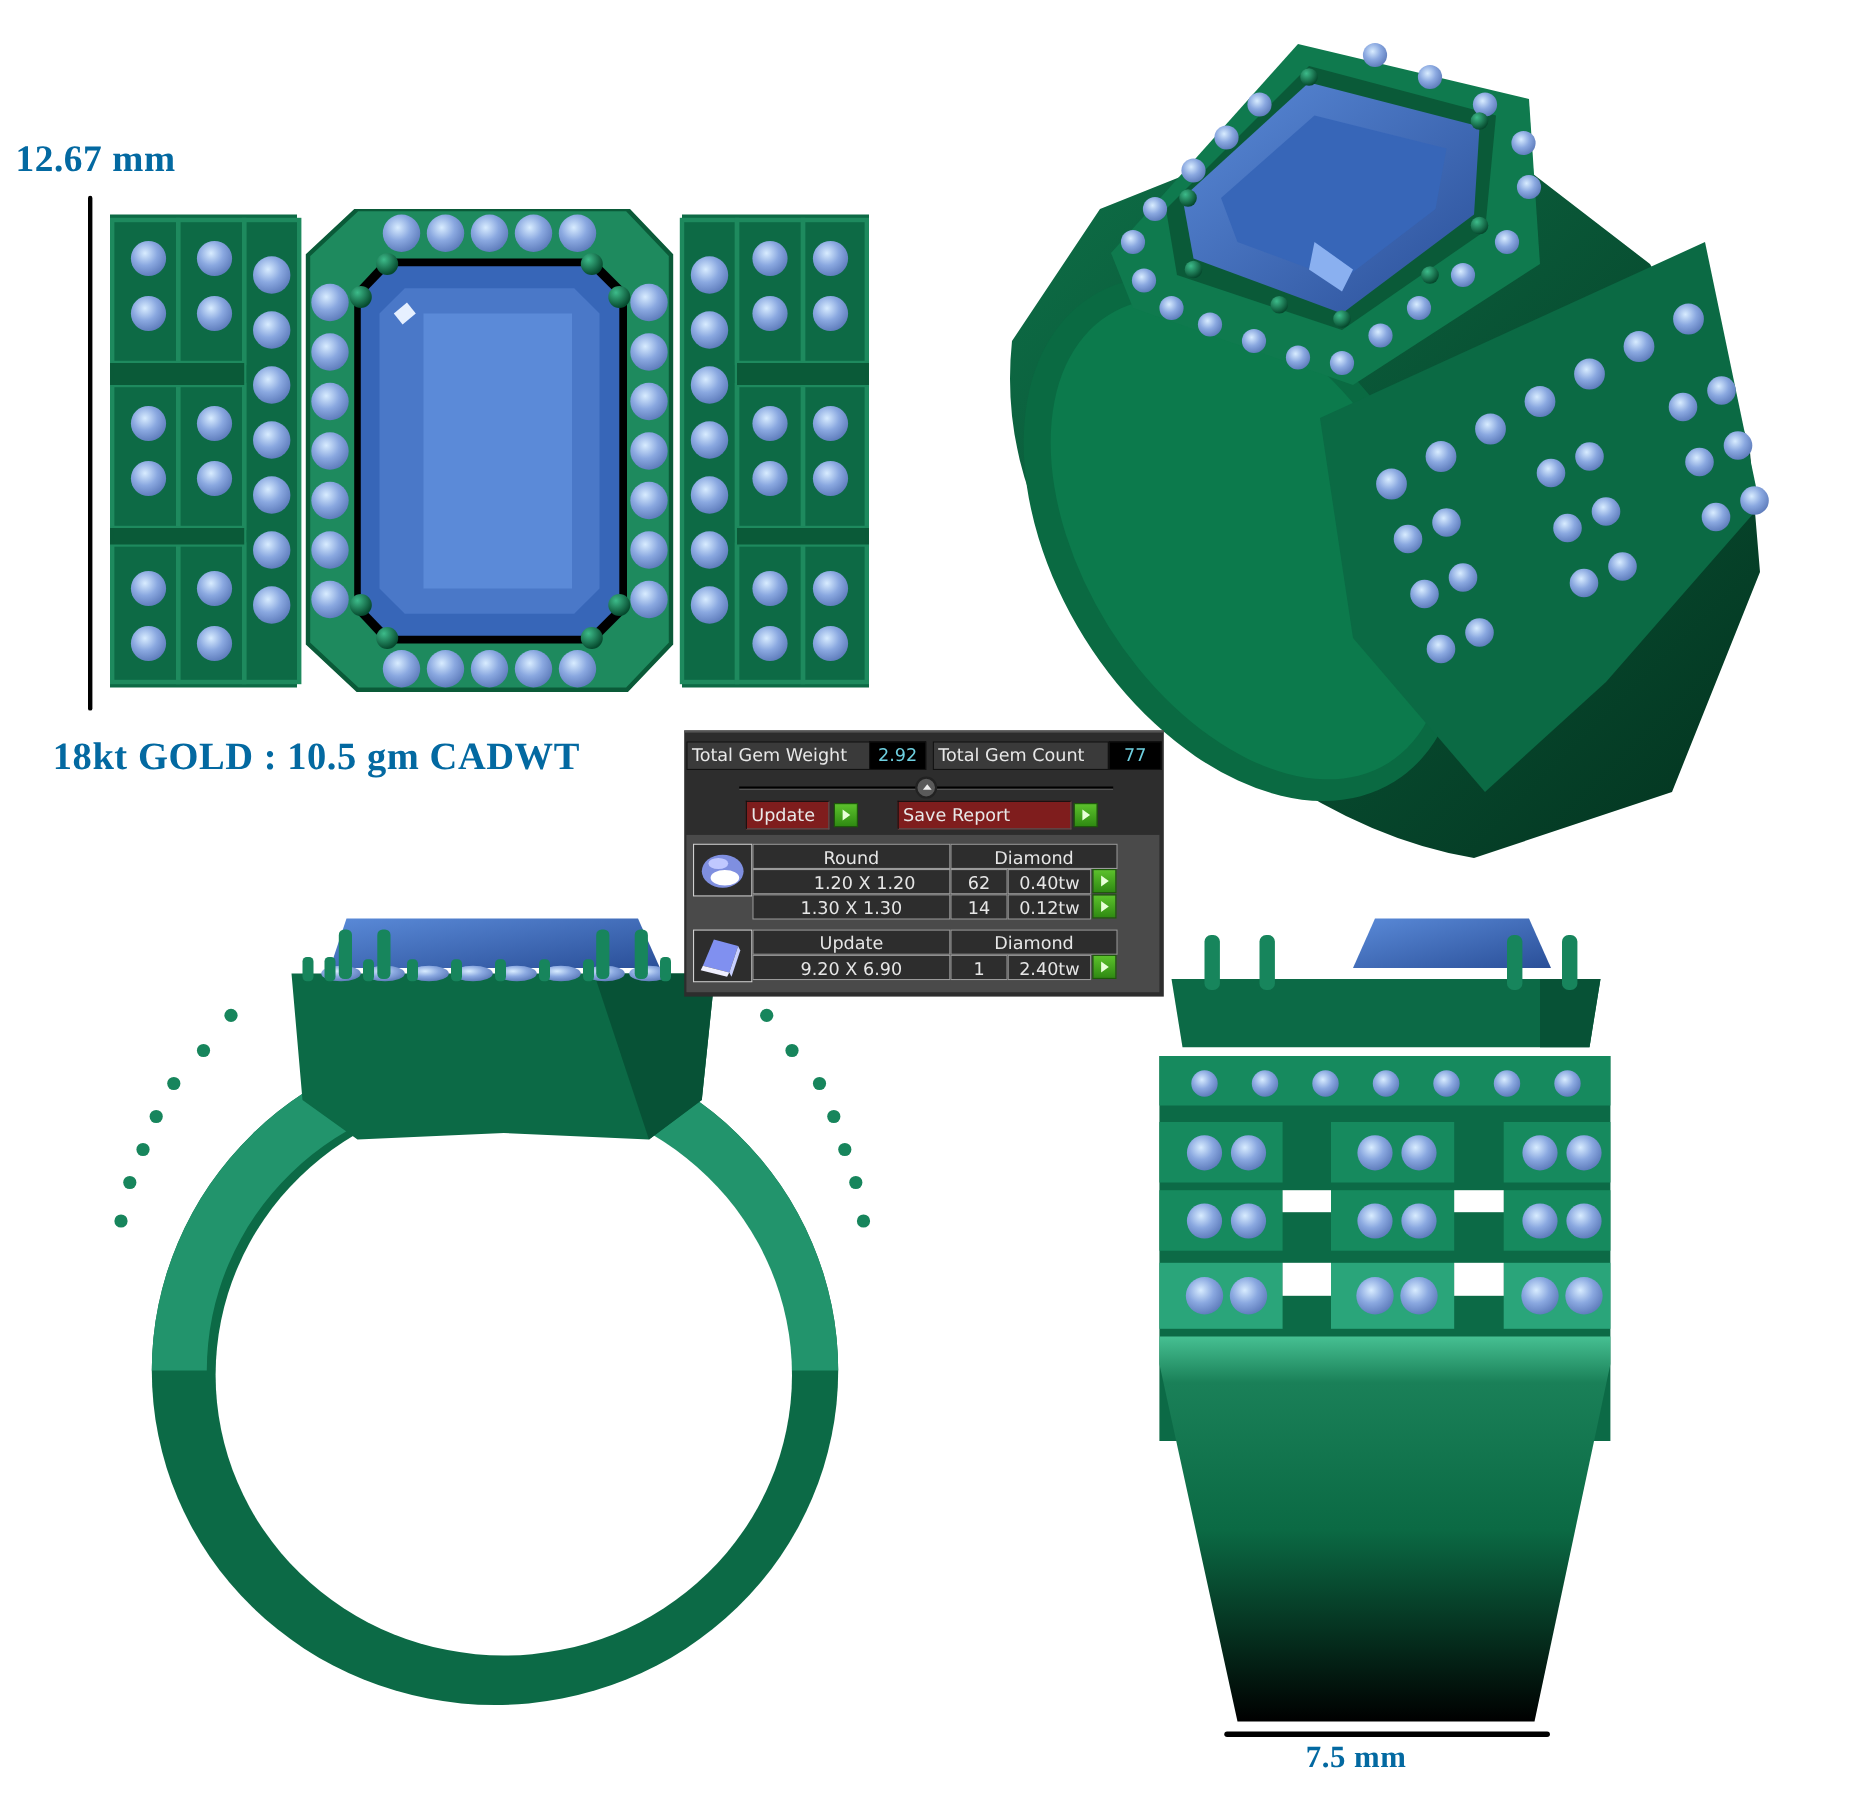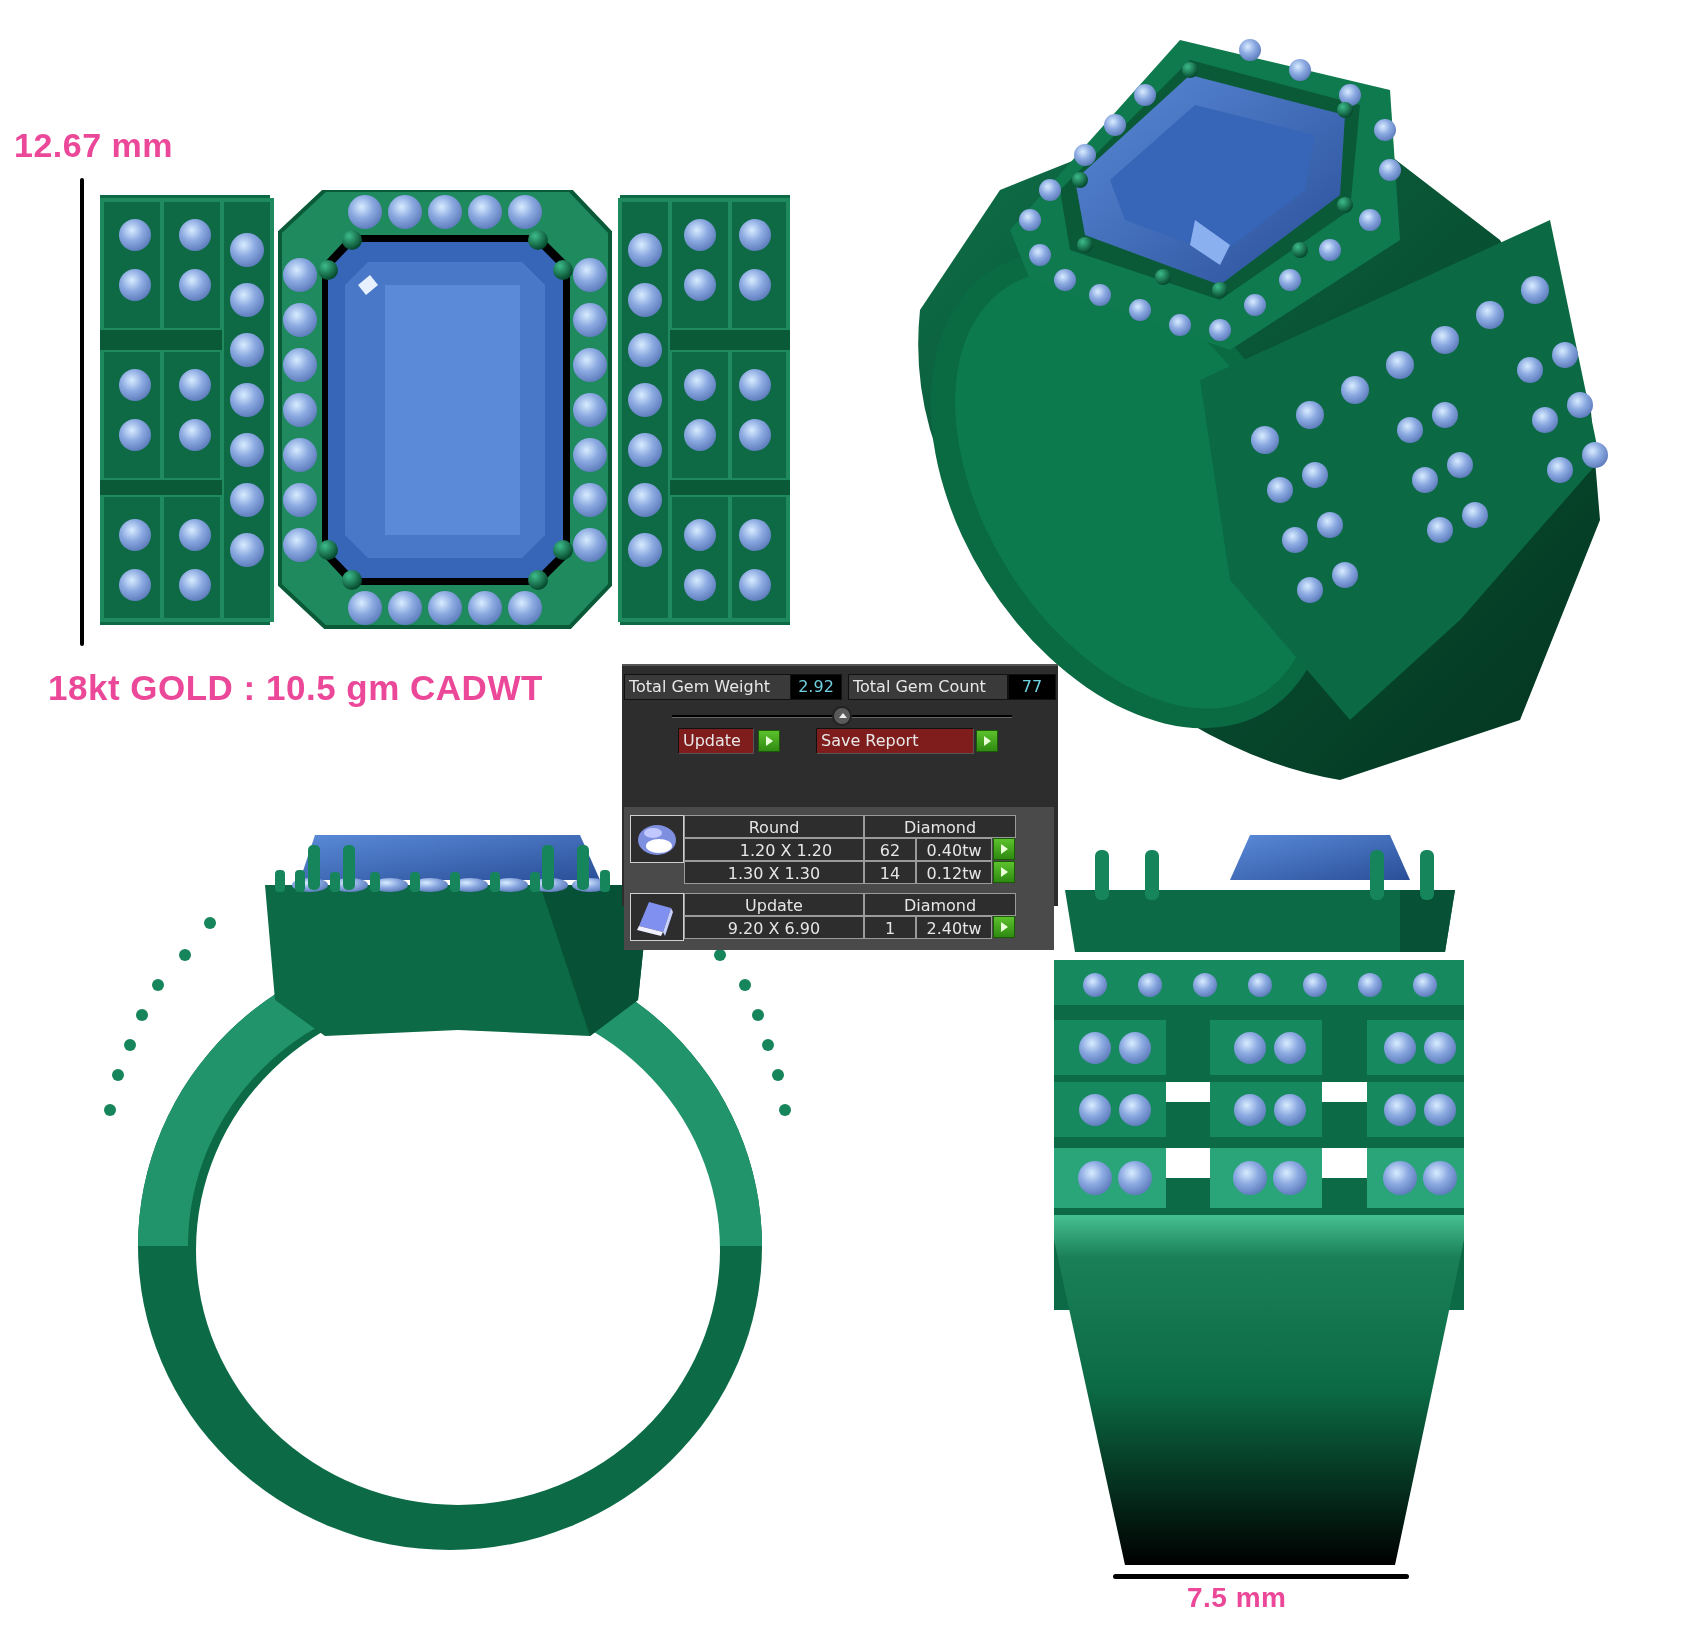--- a/index.html
+++ b/index.html
@@ -1,32 +1,32 @@
 <!DOCTYPE html>
 <html><head>
 <meta charset="utf-8">
 <style>
   html,body{margin:0;padding:0;background:#fff;}
   body{width:1686px;height:1641px;position:relative;overflow:hidden;font-family:"Liberation Sans",sans-serif;}
   .abs{position:absolute;}
-  .dim-label{position:absolute;font-family:Liberation Sans, sans-serif;font-weight:bold;color:#ec4899;white-space:nowrap;letter-spacing:0.5px;}
+  .dim-label{position:absolute;font-family:Liberation Serif, serif;font-weight:bold;color:#0369a1;white-space:nowrap;letter-spacing:0.5px;}
   .line{position:absolute;background:#000;border-radius:3px;}
   svg{display:block;}
 
   
   .panel{position:absolute;left:622px;top:664px;width:436px;height:240px;background:#2d2d2d;border-top:2px solid #555;font-family:"DejaVu Sans",sans-serif;font-size:16px;color:#dcdcdc;}
   .stat-label{position:absolute;top:8px;height:24px;line-height:24px;background:#3a3a3a;border:1px solid #111;padding:0 4px;color:#e8e8e8;}
   .stat-val{position:absolute;top:8px;height:24px;line-height:24px;background:#000;color:#6fd0e0;text-align:center;border:1px solid #111;}
   .slider-track{position:absolute;left:50px;top:49px;width:340px;height:2px;background:#000;border-bottom:1px solid #666;}
   .slider-knob{position:absolute;left:210px;top:40px;width:20px;height:20px;border-radius:50%;background:#5a5a5a;border:2px solid #222;box-sizing:border-box;}
   .slider-knob:after{content:"";position:absolute;left:5px;top:5px;border-left:4px solid transparent;border-right:4px solid transparent;border-bottom:5px solid #eee;}
   .btn-label{position:absolute;top:62px;height:24px;line-height:24px;background:#7f1d1d;border:1px solid #111;border-right:1px solid #555;border-bottom:1px solid #555;padding:0 4px;color:#e8e8e8;}
   .go{position:absolute;width:22px;height:22px;background:linear-gradient(#5cc12c,#2f8a12);border:1px solid #1c5a08;box-sizing:border-box;}
   .go:after{content:"";position:absolute;left:7px;top:5px;border-top:5px solid transparent;border-bottom:5px solid transparent;border-left:7px solid #e8ffd8;}
-  .table-area{position:absolute;left:2px;top:93px;width:430px;height:143px;background:#4a4a4a;margin-top:48px;}
+  .table-area{position:absolute;left:2px;top:93px;width:430px;height:143px;background:#4a4a4a;}
   .cell{position:absolute;height:23px;line-height:23px;background:#2d2d2d;border:1px solid #9a9a9a;box-sizing:border-box;text-align:center;color:#e6e6e6;font-size:16px;}
   .thumb{position:absolute;width:54px;height:48px;background:#2d2d2d;border:1px solid #cfcfcf;box-sizing:border-box;}
 </style>
 </head>
 <body>
 
 <svg width="0" height="0" style="position:absolute">
   <defs>
     <linearGradient id="gMetal" x1="0" y1="0" x2="0" y2="1">
       <stop offset="0" stop-color="#2a9a70"></stop>

